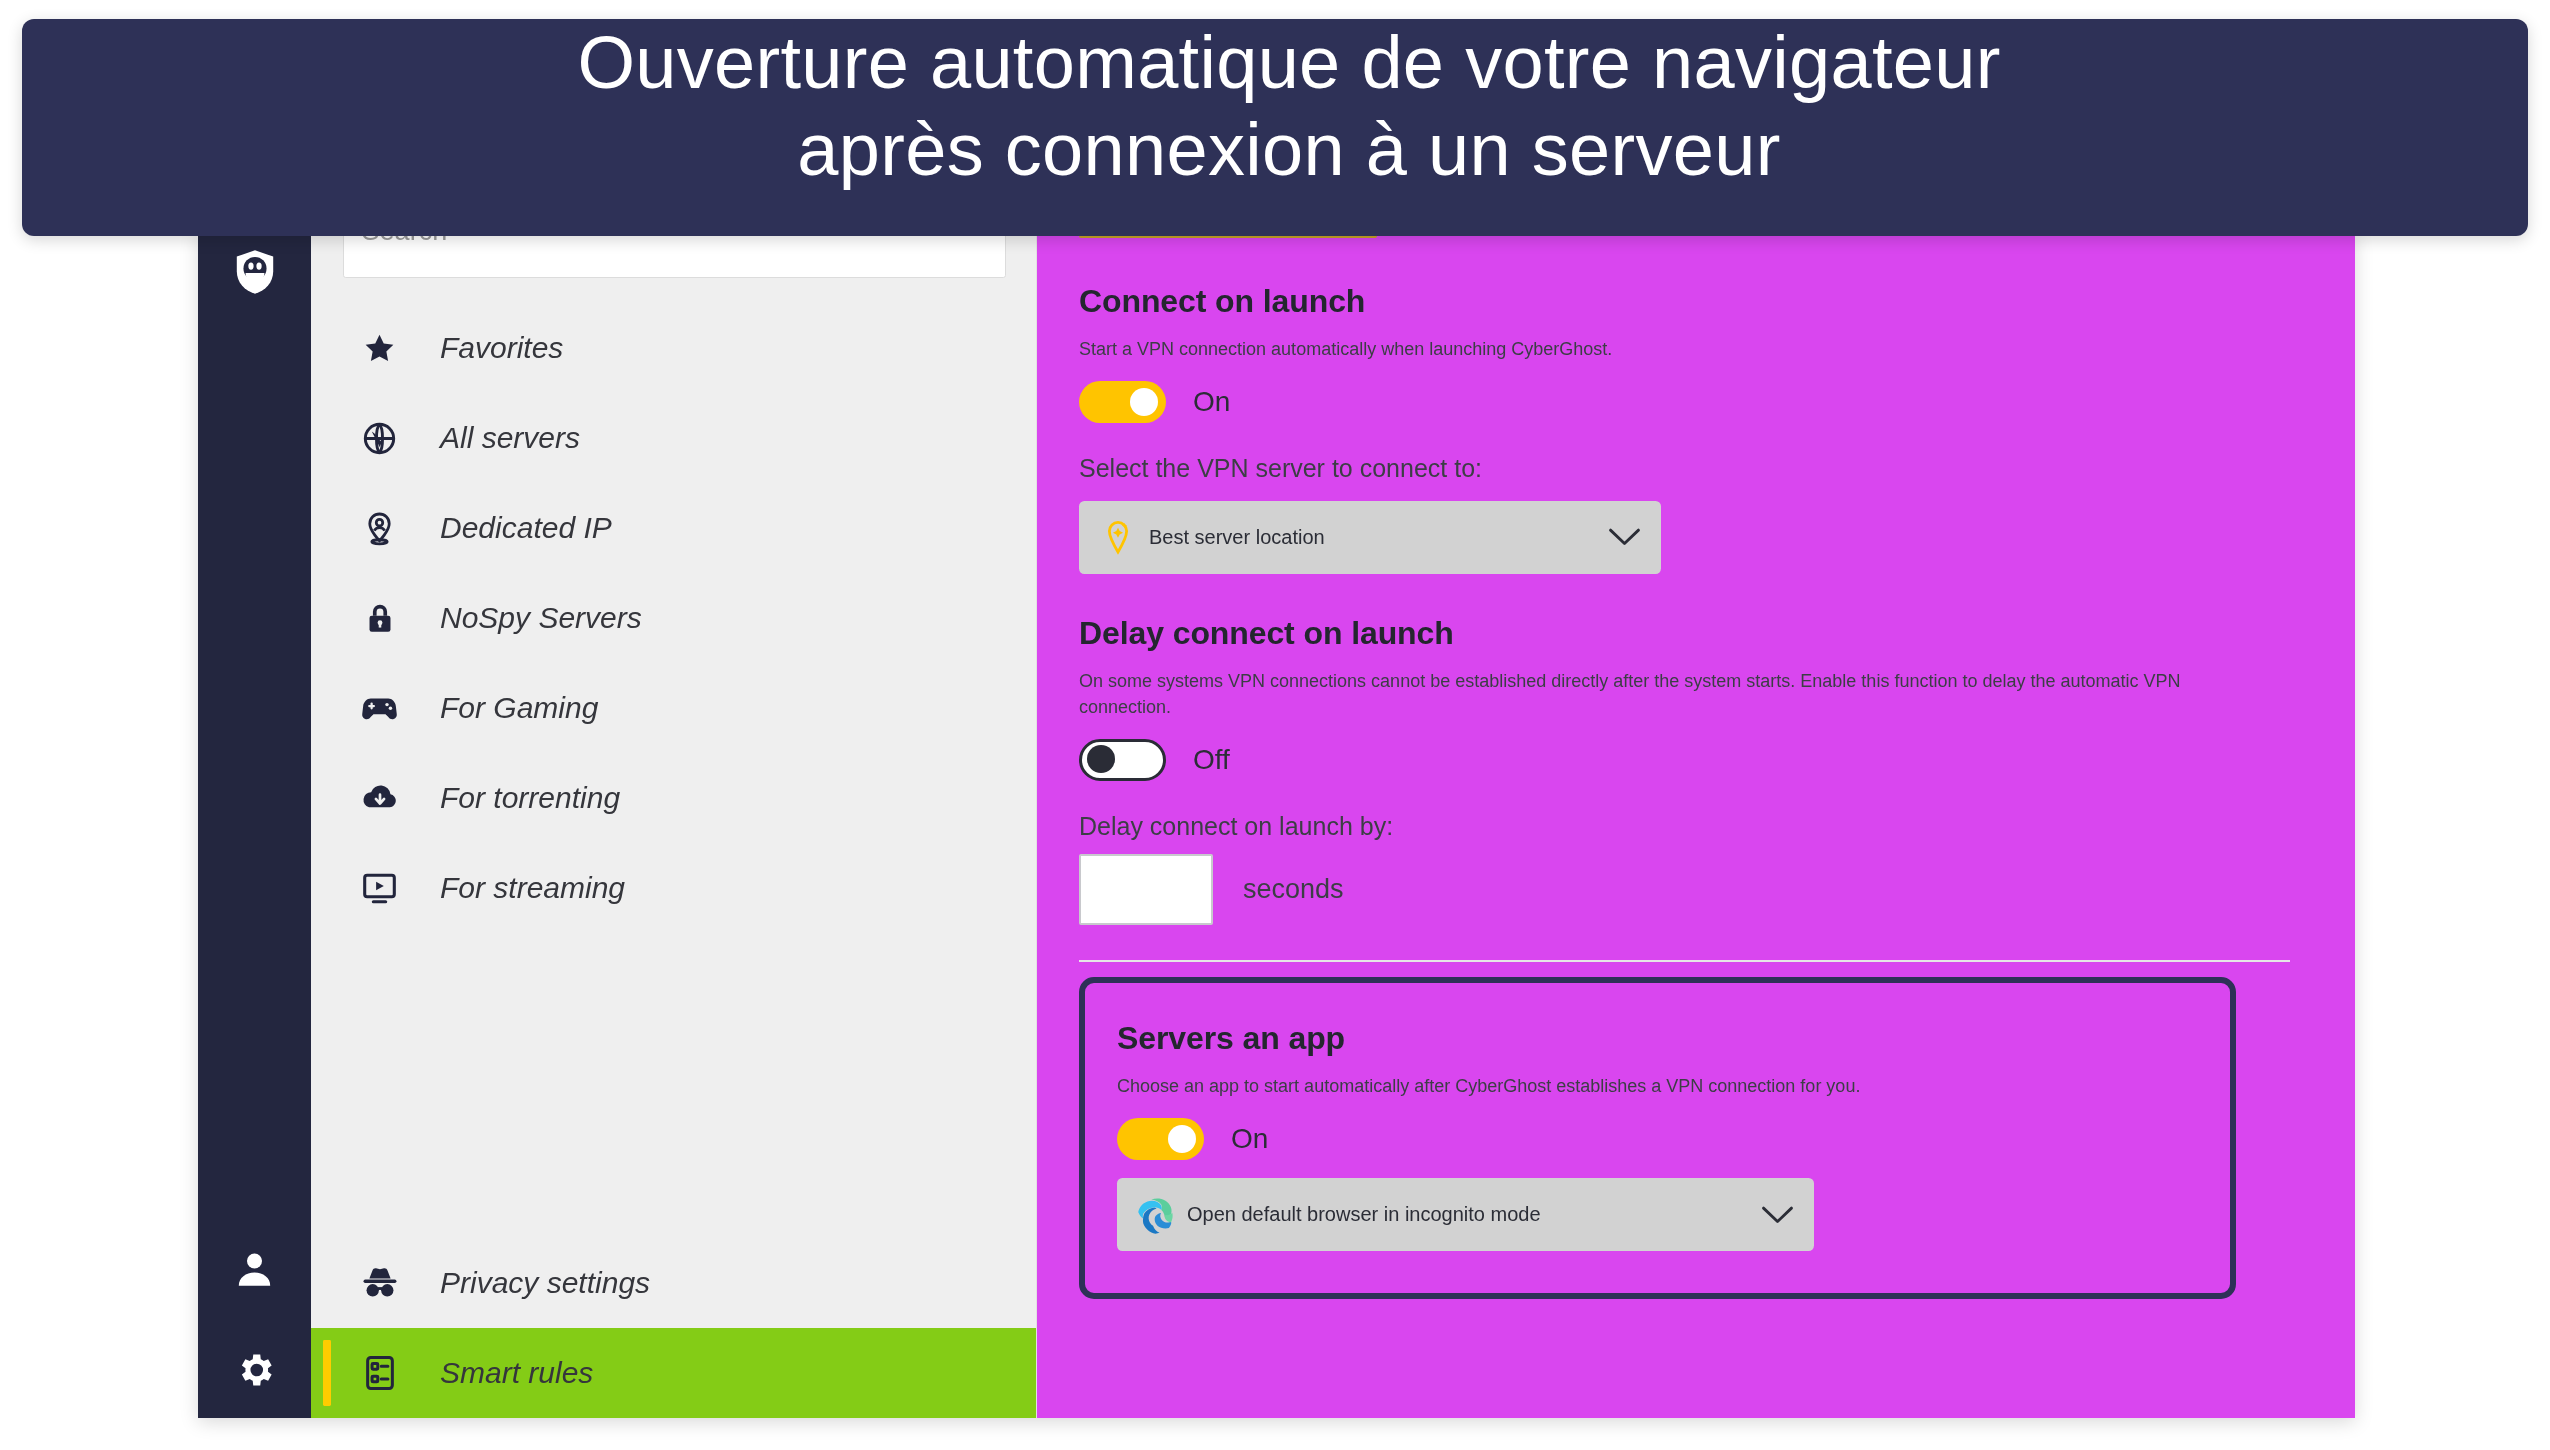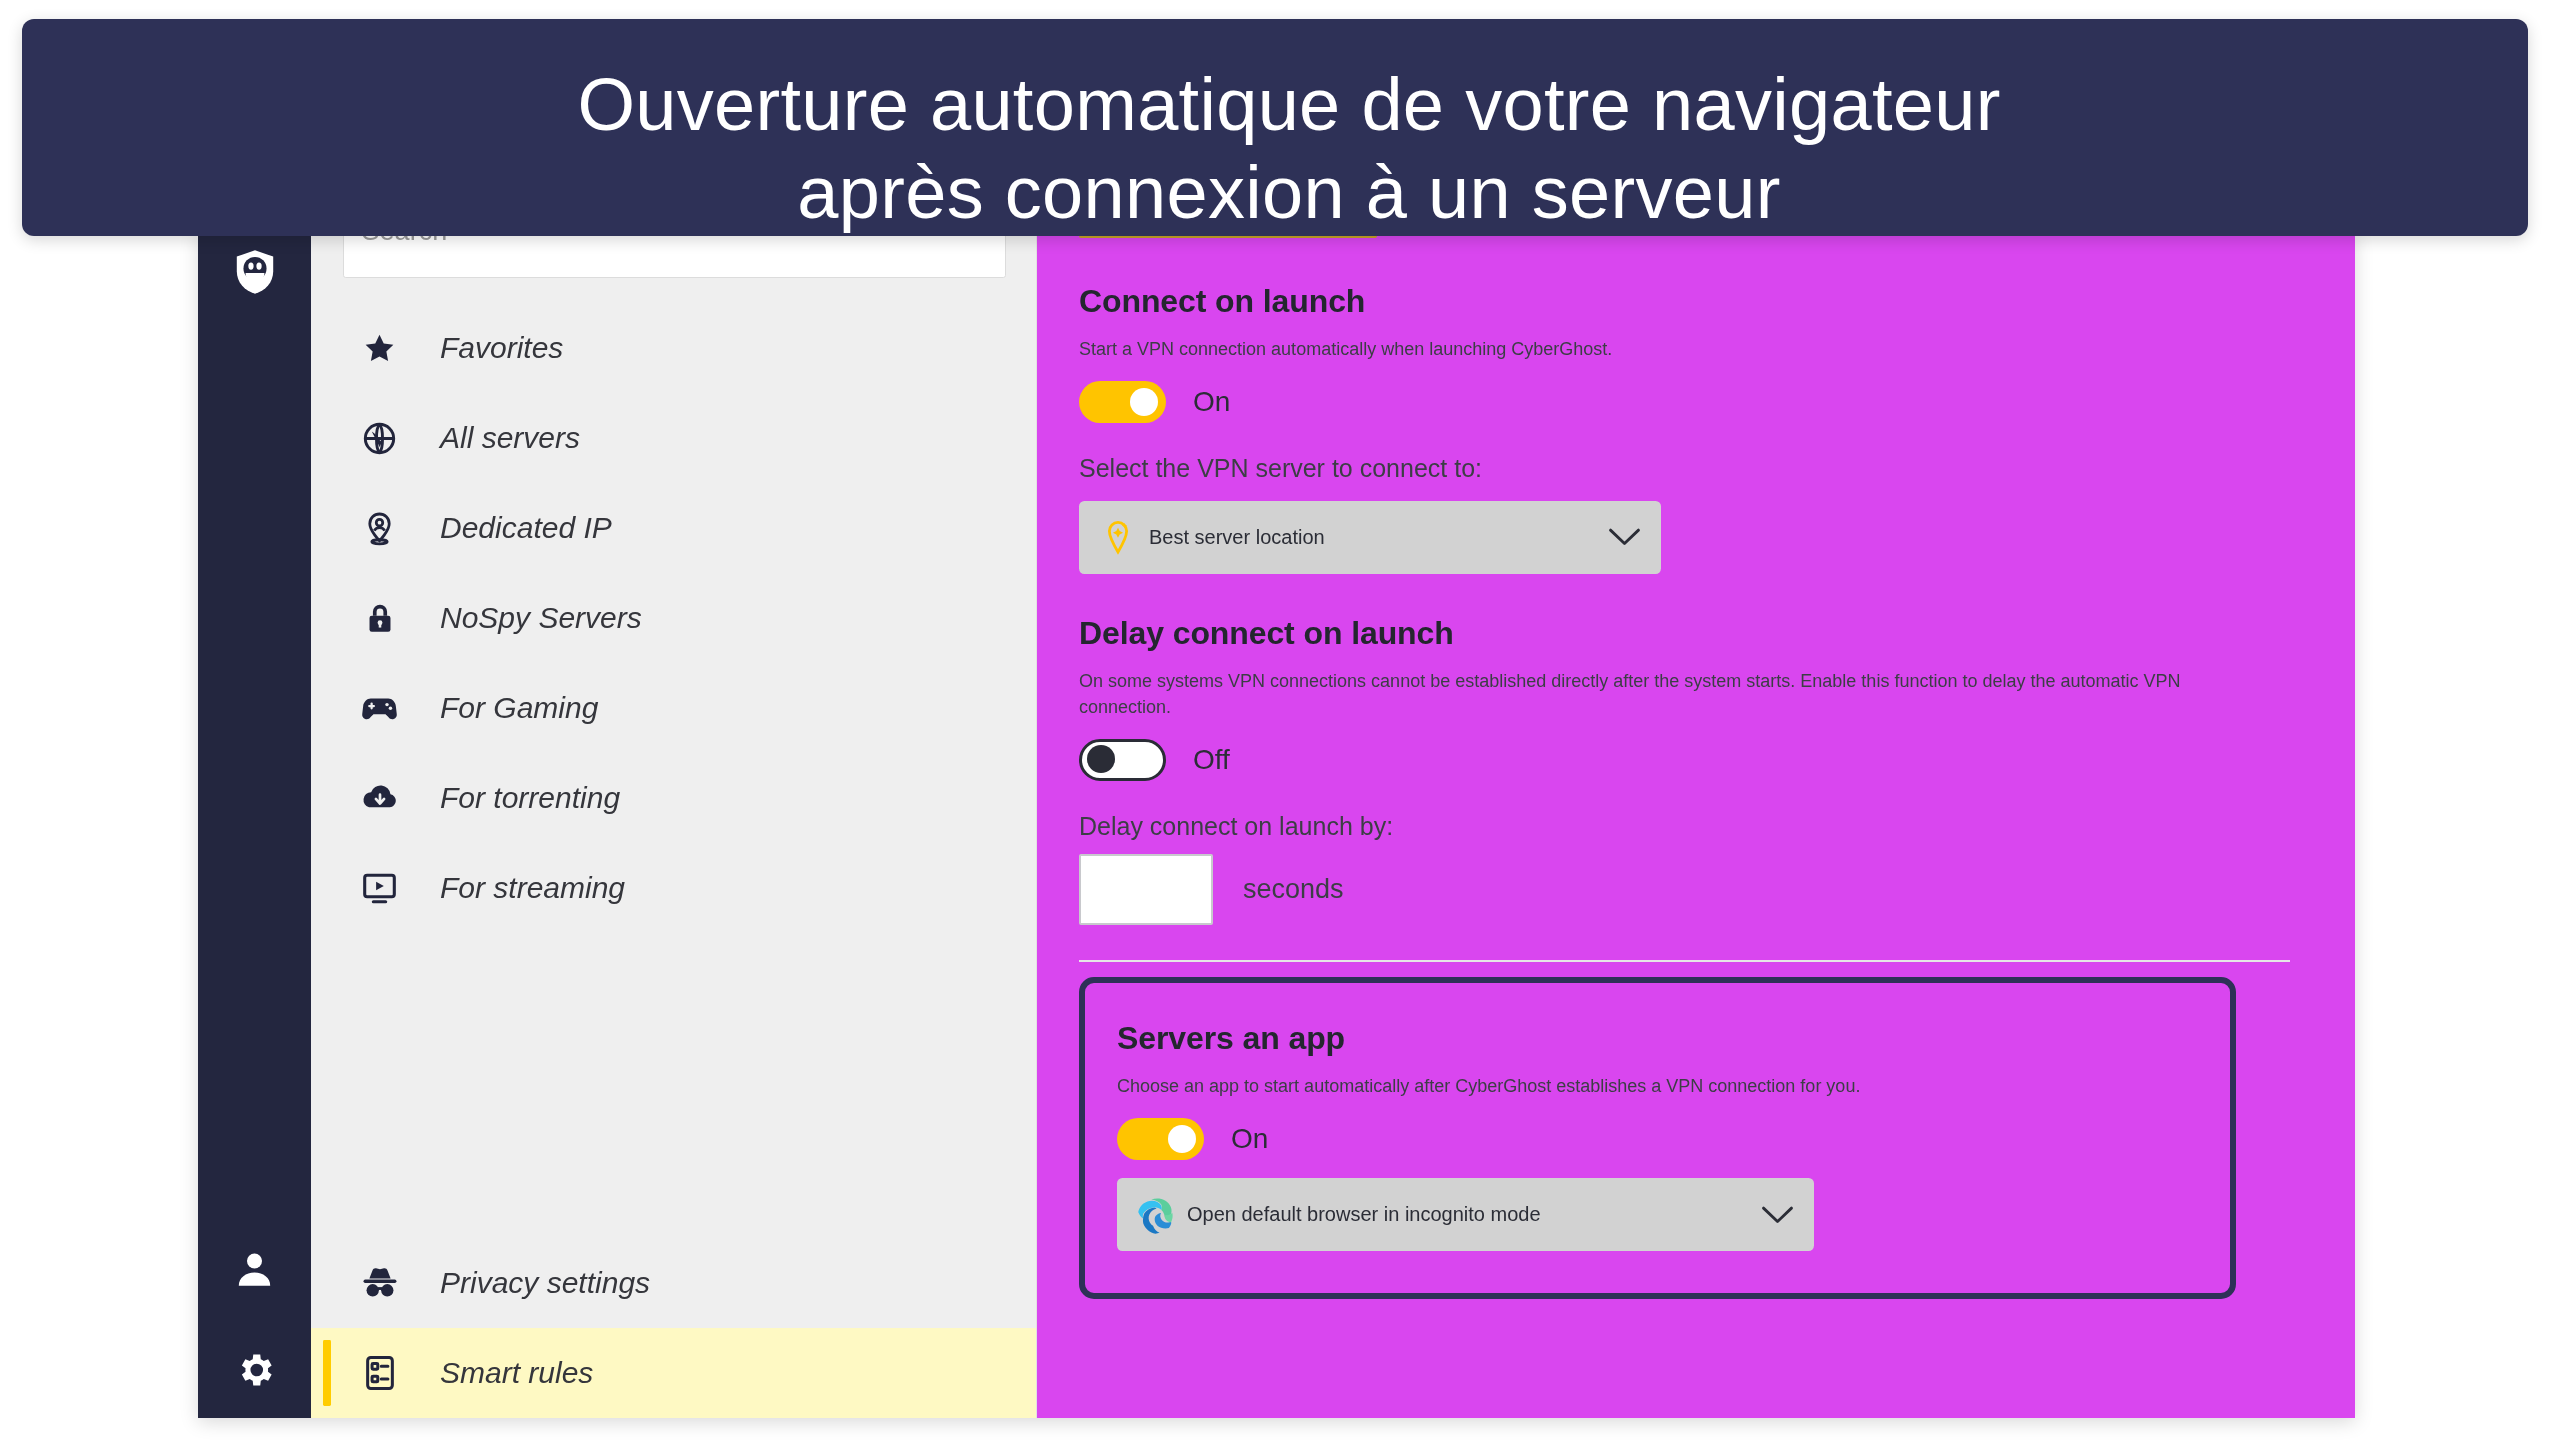--- a/index.html
+++ b/index.html
@@ -23,21 +23,21 @@
   .banner {
     position: absolute;
     left: 22px;
     top: 19px;
     width: 2506px;
     height: 217px;
     background: #2E3157;
     border-radius: 12px;
     box-shadow: 0 4px 15px rgba(0,0,0,0.16);
     display: flex;
-    align-items: flex-end;
+    align-items: flex-start;
     justify-content: center;
     z-index: 40;
     padding-left: 28px;
   }
   .banner-text {
     color: #ffffff;
     font-size: 74px;
     line-height: 1.18;
     font-weight: 400;
     text-align: center;
@@ -149,21 +149,21 @@
     font-style: italic;
   }
 
   .nav-bottom {
     position: absolute;
     bottom: 0;
     left: 0;
     width: 100%;
   }
   .nav-item.active {
-    background: #fef9c3;
+    background: #84cc16;
     text-align: center;
   }
   .nav-item.active::before {
     content: "";
     position: absolute;
     left: 12px;
     top: 12px;
     bottom: 12px;
     width: 8px;
     background: #FFCC00;

